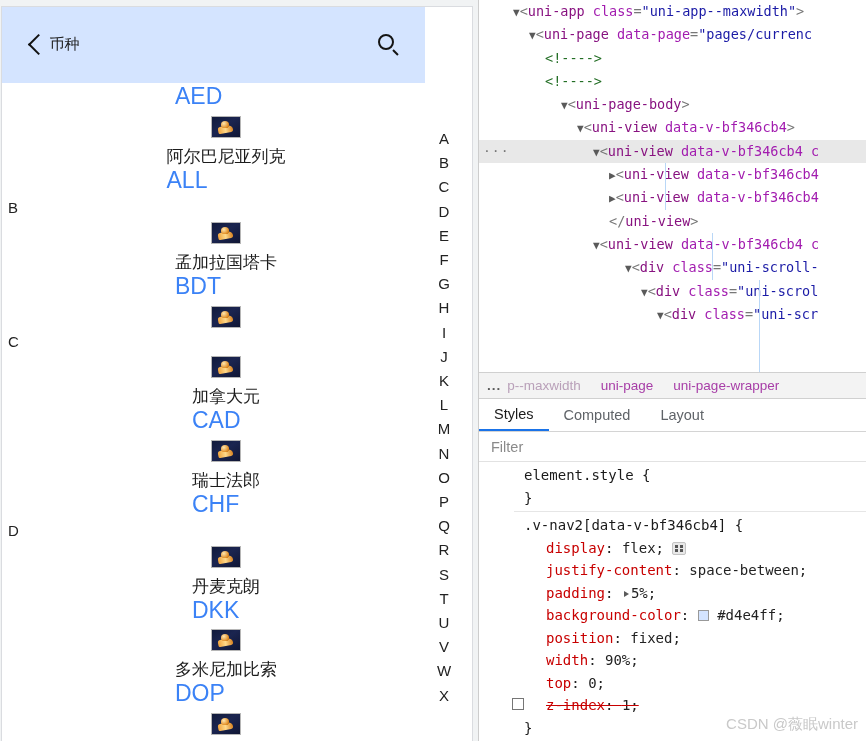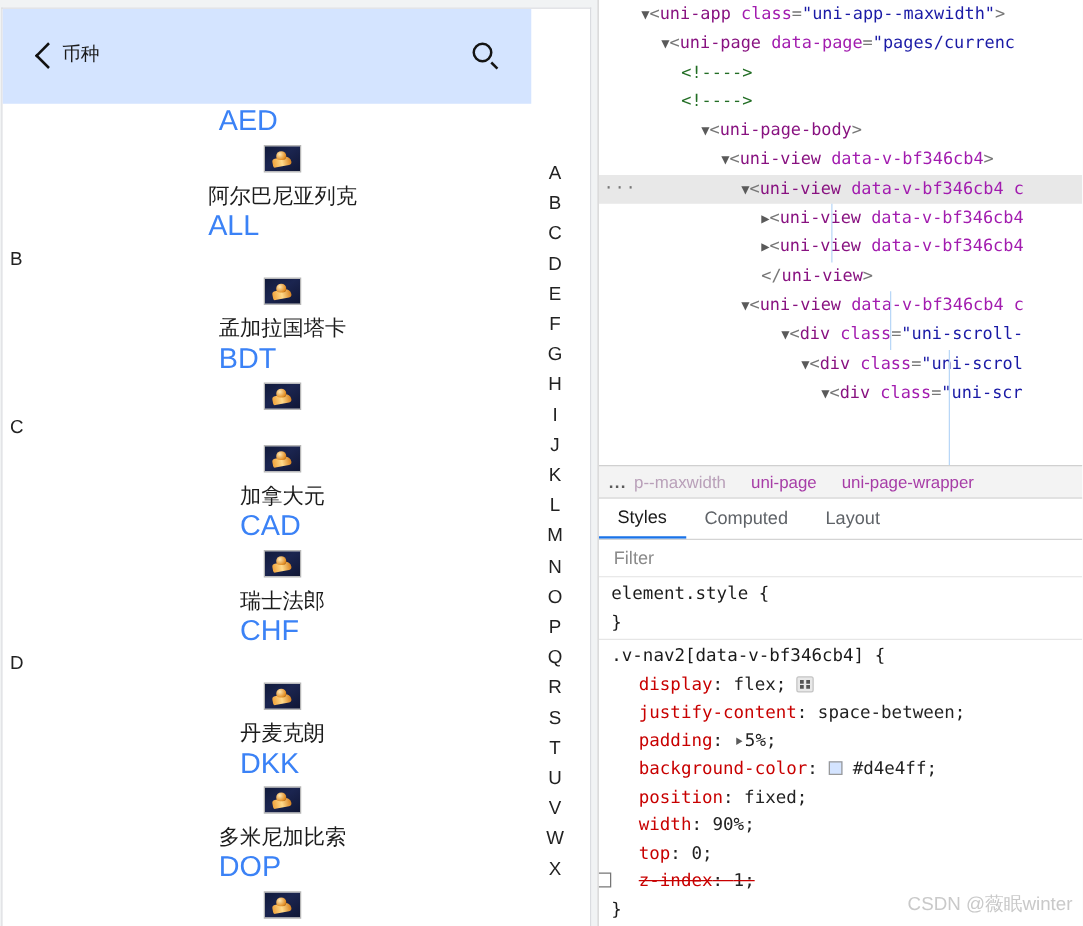--- a/index.html
+++ b/index.html
@@ -305,20 +305,21 @@
 
   
   #styles-pane {
     flex: 1;
     background: #ffffff;
     font-family: "DejaVu Sans Mono", monospace;
     font-size: 14px;
     line-height: 22.5px;
     overflow: hidden;
     position: relative;
+    padding-left: 35px;
   }
   .rule-block {
     padding: 2px 0 2px 10px;
     border-bottom: 1px solid #e6e6e6;
     position: relative;
     white-space: pre;
   }
   .sel { color: #1a1a1a; }
   .prop { color: #c80000; }
   .val  { color: #222; }

